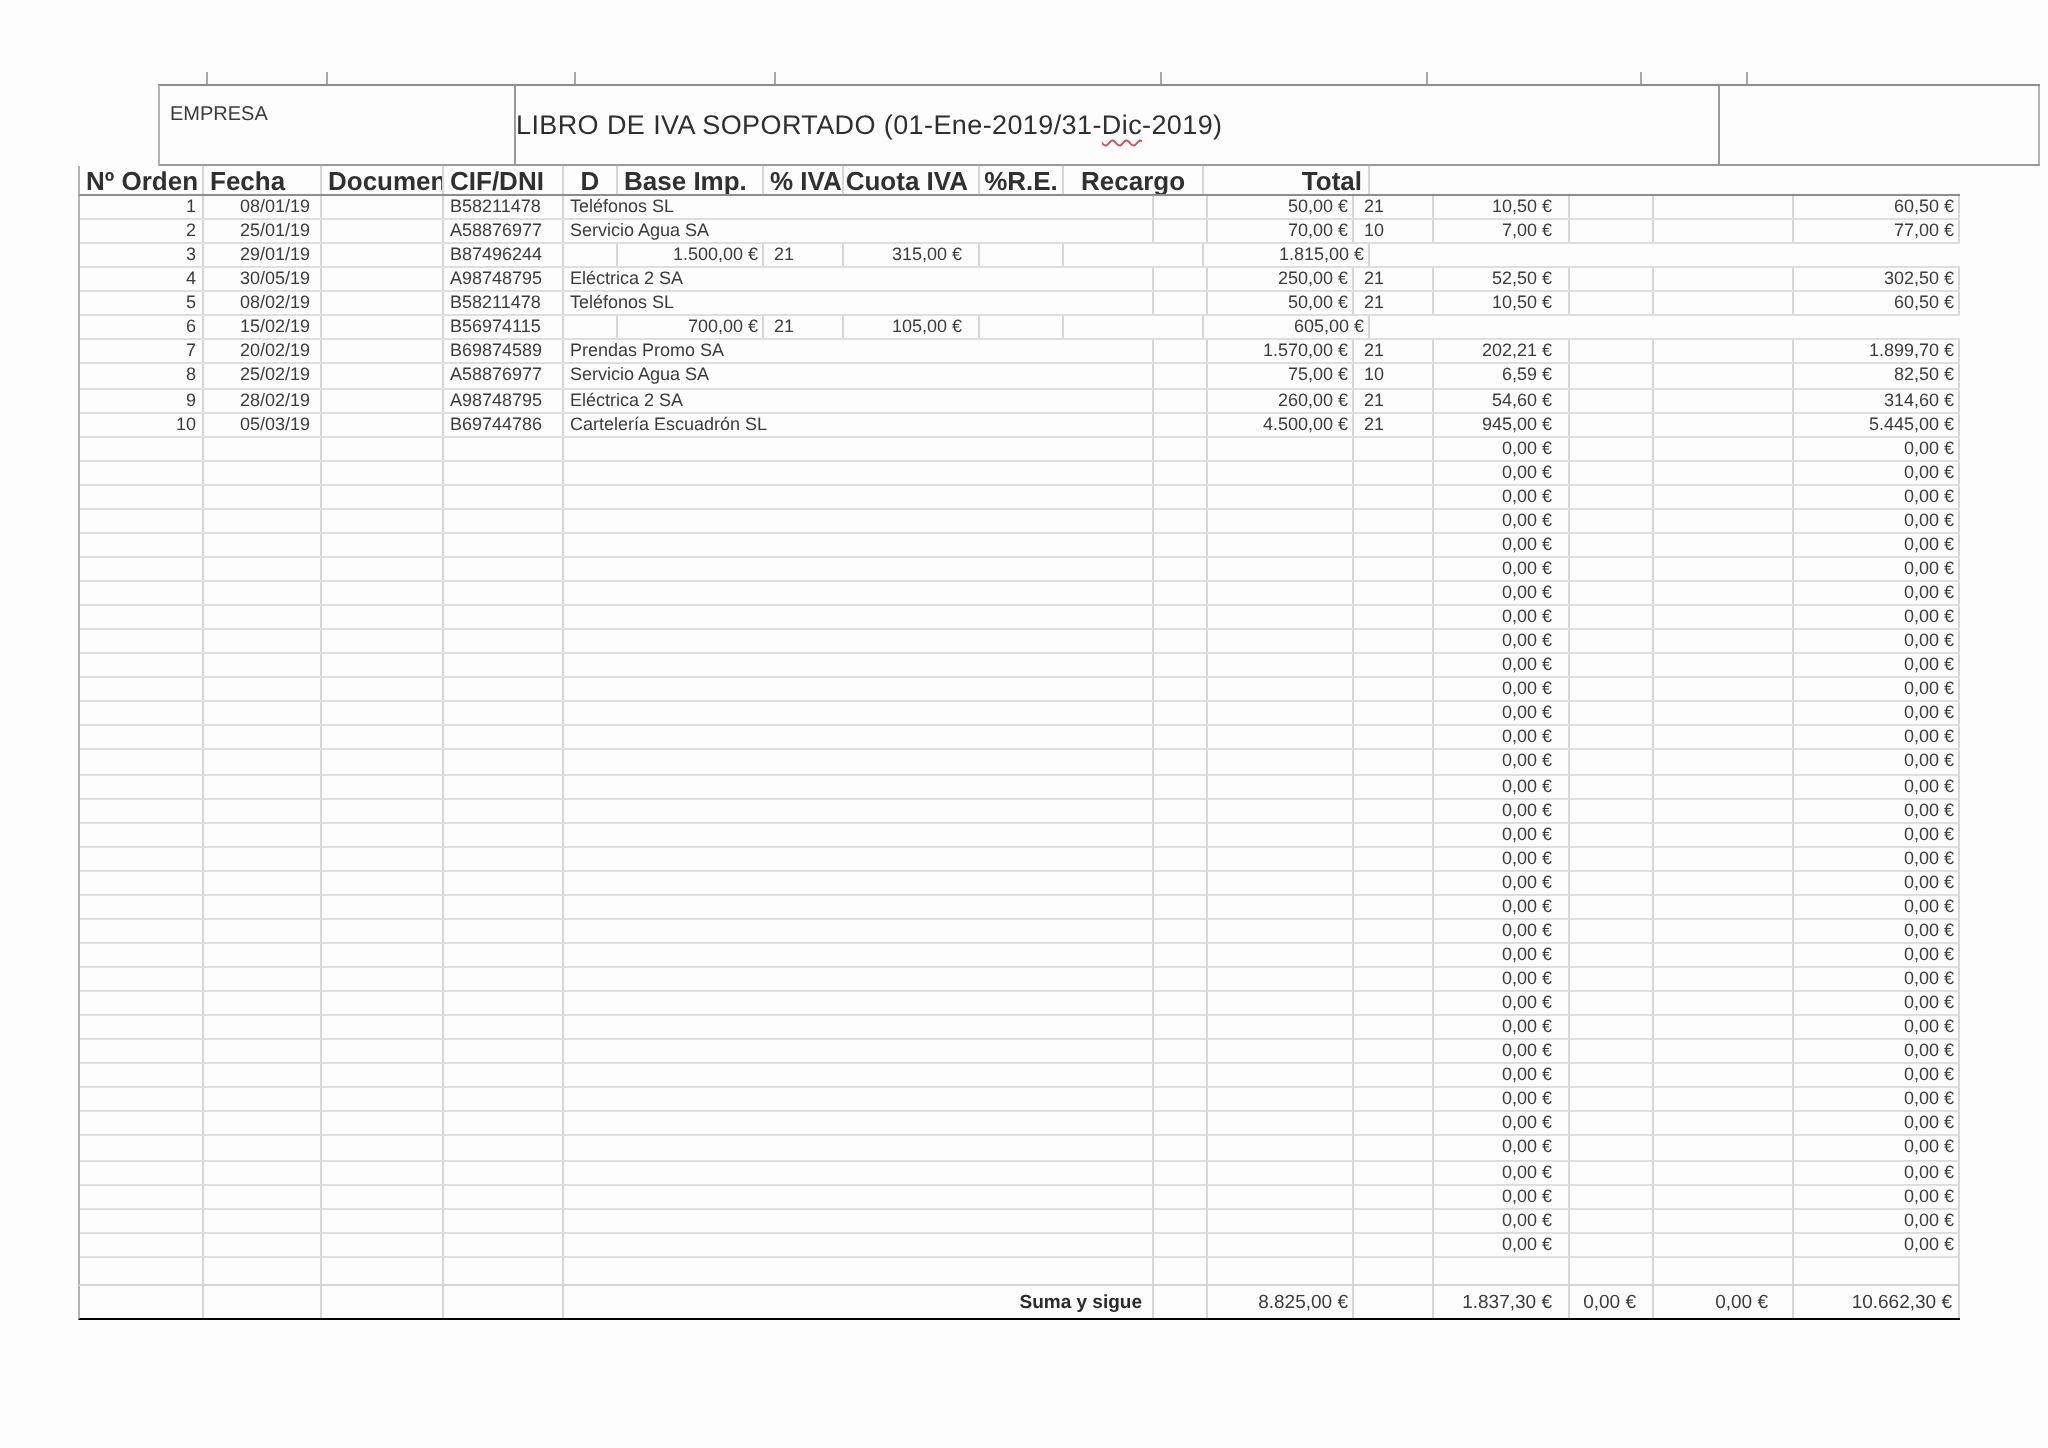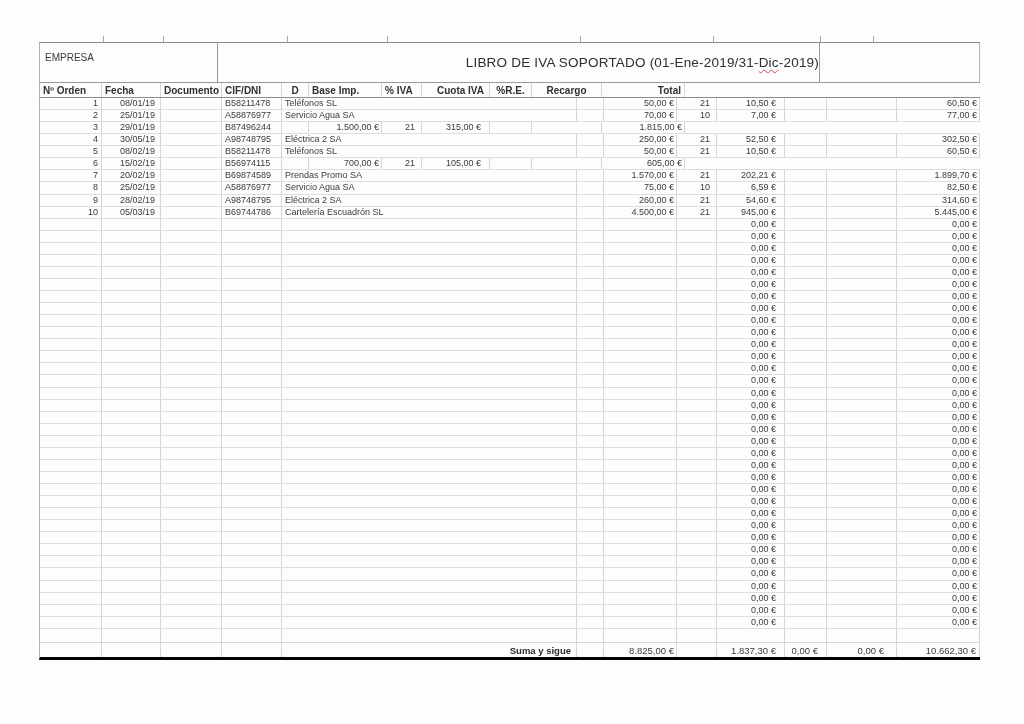--- a/index.html
+++ b/index.html
@@ -5,45 +5,45 @@
   html,body{margin:0;padding:0;}
   body{
     width:1024px;height:724px;overflow:hidden;background:#fdfdfd;
     font-family:"Liberation Sans","DejaVu Sans",sans-serif;
     -webkit-font-smoothing:antialiased;
   }
   .stage{position:relative;width:1024px;height:724px;}
 
   
   .band{position:absolute;left:39px;width:941px;box-sizing:border-box;border-left:1px solid #b3b3b3;display:flex;}
-  .band-title{top:42px;height:41px;border-top:1px solid #8d8d8d;border-bottom:1px solid #9a9a9a;}
+  .band-title{top:42px;height:41px;border-top:1px solid #8d8d8d;border-bottom:1px solid #9a9a9a;margin-left:40px;}
   .band-header{top:83px;height:15px;border-bottom:1px solid #8d8d8d;}
   .band-grid{top:98px;height:531px;display:block;}
   .band-gap{top:629px;height:14px;border-bottom:1px solid #d6d6d6;}
-  .band-sum{top:643px;height:17px;border-bottom:3px solid #000000;}
+  .band-sum{top:643px;height:17px;border-bottom:1px solid #000000;}
 
   
   .cell{box-sizing:border-box;height:100%;border-right:1px solid #d6d6d6;
         overflow:hidden;white-space:pre;font-size:9px;line-height:11px;color:#3b3b3b;
         display:flex;align-items:center;}
   .w-orden{width:62px}.w-fecha{width:59px}.w-doc{width:61px}.w-cif{width:60px}
   .w-prov{width:295px}.w-d{width:27px}.w-base{width:73px}.w-iva{width:40px}
   .w-cuota{width:68px}.w-re{width:42px}.w-rec{width:70px}.w-total{width:83px}
   .al{justify-content:flex-start;padding-left:3px}
   .ar{justify-content:flex-end;padding-right:3px}
   .ac{justify-content:center}
-  .pr2{padding-right:2px}.pr5{padding-right:5px}.pr8{padding-right:8px}.pr10{padding-right:6px}.pr12{padding-right:12px}
+  .pr2{padding-right:2px}.pr5{padding-right:5px}.pr8{padding-right:8px}.pr10{padding-right:24px}.pr12{padding-right:12px}
 
   
   .tcell{box-sizing:border-box;height:100%;overflow:hidden;display:flex;align-items:center;}
   .tcell-company{width:178px;border-right:1px solid #9a9a9a;font-size:10px;color:#3b3b3b;padding-left:5px;align-items:flex-start;padding-top:9px;}
-  .tcell-title{width:602px;border-right:1px solid #9a9a9a;justify-content:flex-end;font-size:13.5px;letter-spacing:.2px;color:#2f2f2f;}
+  .tcell-title{width:602px;border-right:1px solid #9a9a9a;justify-content:flex-start;font-size:13.5px;letter-spacing:.2px;color:#2f2f2f;}
   .tcell-spacer{width:160px;border-right:1px solid #b3b3b3;}
 
-  .hdr .cell{font-weight:bold;font-size:10px;color:#303030;}
+  .hdr .cell{font-weight:bold;font-size:13px;color:#303030;}
 
   .grid-row{display:flex;height:12.068px;box-sizing:border-box;border-bottom:1px solid #dedede;}
 
   .sum-label{font-weight:bold;font-size:9.5px;color:#2b2b2b;}
   .band-sum .cell{font-size:9.5px;}
 
   
   .sq{text-decoration:underline;text-decoration-style:wavy;text-decoration-color:#d05050;
       text-decoration-thickness:1px;text-underline-offset:2px;text-decoration-skip-ink:none;}
 

